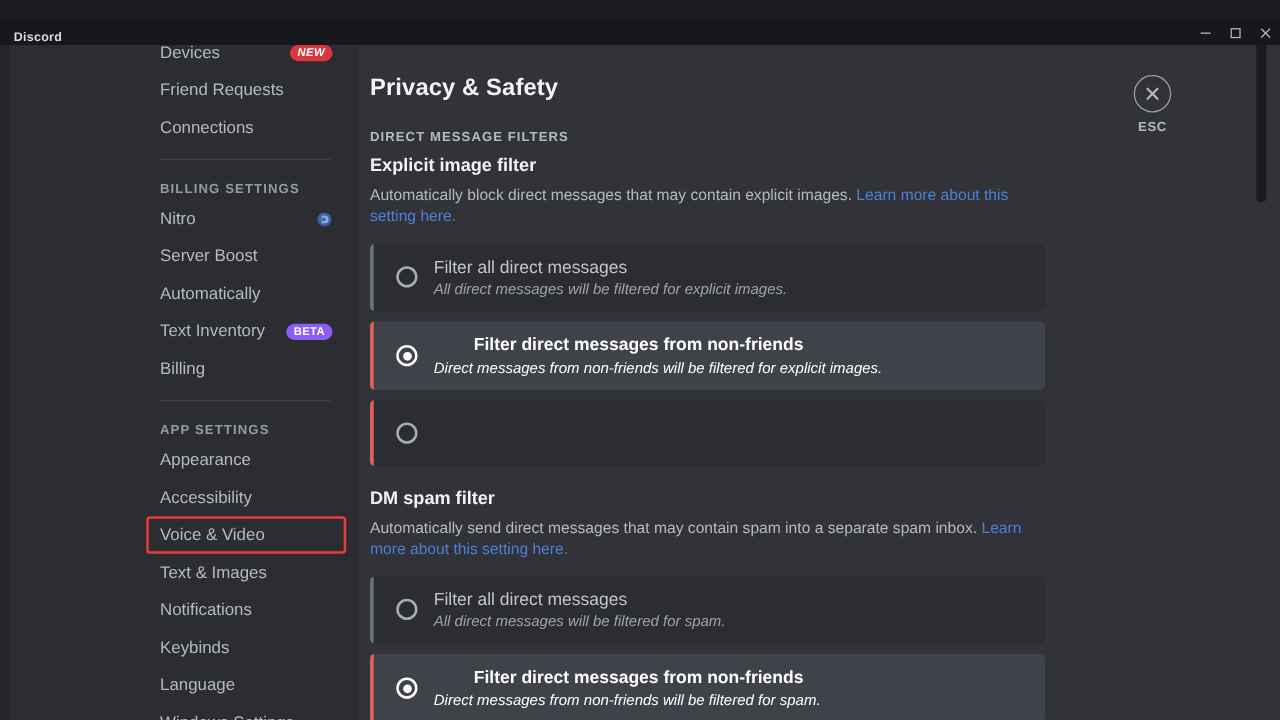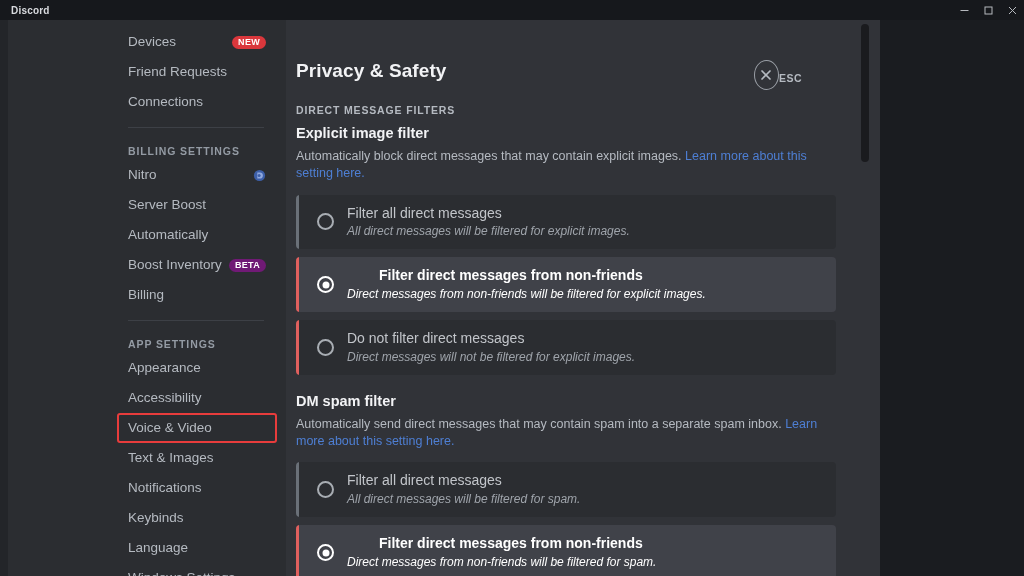--- a/index.html
+++ b/index.html
@@ -17,26 +17,26 @@
     position: relative;
     width: 1024px;
     height: 576px;
     background: #1a1c20;
     overflow: hidden;
   }
 
   
   .titlebar {
     position: absolute;
-    top: 0; left: 0;
+    top: 16px; left: 0;
     width: 1024px;
     height: 20px;
     background: #16181c;
     display: flex;
-    align-items: center;
+    align-items: flex-end;
     z-index: 40;
   }
   .titlebar-title {
     font-size: 10px;
     font-weight: bold;
     color: #d8dade;
     letter-spacing: 0.2px;
     margin-left: 11px;
   }
   .titlebar-spacer { flex: 1; }
@@ -51,21 +51,21 @@
     align-items: center;
     justify-content: center;
     color: #b6b9be;
   }
   .win-btn svg { display: block; }
 
   
   .window {
     position: absolute;
     top: 20px; left: 0;
-    width: 880px;
+    width: 1024px;
     height: 556px;
     background: #2b2d31;
     display: flex;
   }
 
   
   .gutter {
     width: 8px;
     height: 100%;
     background: #232529;
@@ -107,22 +107,22 @@
 
   .badge {
     font-size: 9px;
     font-weight: bold;
     letter-spacing: 0.3px;
     color: #ffffff;
     border-radius: 8px;
     padding: 2px 6px 2px 6px;
     line-height: 1;
   }
-  .badge-new { background: #da373c; }
-  .badge-beta { background: #701a75; }
+  .badge-new { background: #da373c; font-style: italic; }
+  .badge-beta { background: #8b5cf6; }
 
   .nitro-icon {
     width: 14px; height: 14px;
     display: flex; align-items: center; justify-content: center;
   }
 
   .nav-header {
     margin: 0 10px 4px 110px;
     padding: 0 10px;
     font-size: 10.5px;
@@ -270,21 +270,21 @@
   }
   .radio-row.selected .radio-sub { color: #ffffff; }
 
   
   .esc {
     position: absolute;
     top: 40px;
     right: 78px;
     width: 48px;
     display: flex;
-    flex-direction: row;
+    flex-direction: column;
     align-items: center;
     cursor: pointer;
     z-index: 20;
   }
   .esc-circle {
     width: 30px; height: 30px;
     border-radius: 50%;
     border: 1.5px solid #9a9fa6;
     display: flex;
     align-items: center;
@@ -382,21 +382,21 @@
           </div>
           <div class="nav-item">
             <span class="nav-label">Server Boost</span>
             <span class="nav-spacer"></span>
           </div>
           <div class="nav-item">
             <span class="nav-label">Automatically</span>
             <span class="nav-spacer"></span>
           </div>
           <div class="nav-item">
-            <span class="nav-label">Boost Inventory</span>
+            <span class="nav-label">Text Inventory</span>
             <span class="nav-spacer"></span>
             <span class="badge badge-beta">BETA</span>
           </div>
           <div class="nav-item">
             <span class="nav-label">Billing</span>
             <span class="nav-spacer"></span>
           </div>
           <div class="nav-divider"></div>
           <div class="nav-header">APP SETTINGS</div>
           <div class="nav-item">
@@ -457,24 +457,20 @@
                     <div class="row-bar" style="background: rgb(224, 96, 94);"></div>
                     <div class="radio-circle on"></div>
                     <div class="radio-texts">
                       <div class="radio-label">Filter direct messages from non-friends</div>
                       <div class="radio-sub">Direct messages from non-friends will be filtered for explicit images.</div>
                     </div>
                   </div>
                   <div class="radio-row">
                     <div class="row-bar" style="background: rgb(224, 96, 94);"></div>
                     <div class="radio-circle"></div>
-                    <div class="radio-texts">
-                      <div class="radio-label">Do not filter direct messages</div>
-                      <div class="radio-sub">Direct messages will not be filtered for explicit images.</div>
-                    </div>
                   </div>
                 </div>
               </div>
               <div>
                 <div class="setting-title">DM spam filter</div>
                 <div class="setting-desc"><span>Automatically send direct messages that may contain spam into a separate spam inbox.</span> <a href="#">Learn more about this setting here.</a></div>
                 <div class="radio-group">
                   <div class="radio-row">
                     <div class="row-bar" style="background: rgb(106, 112, 120);"></div>
                     <div class="radio-circle"></div>

